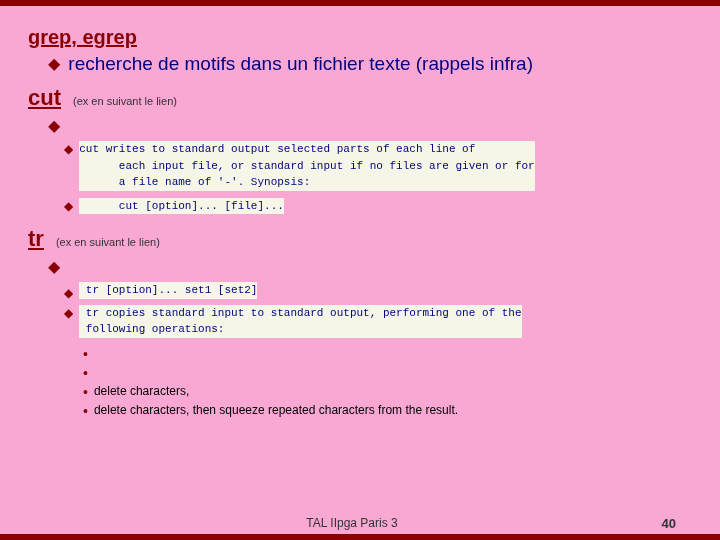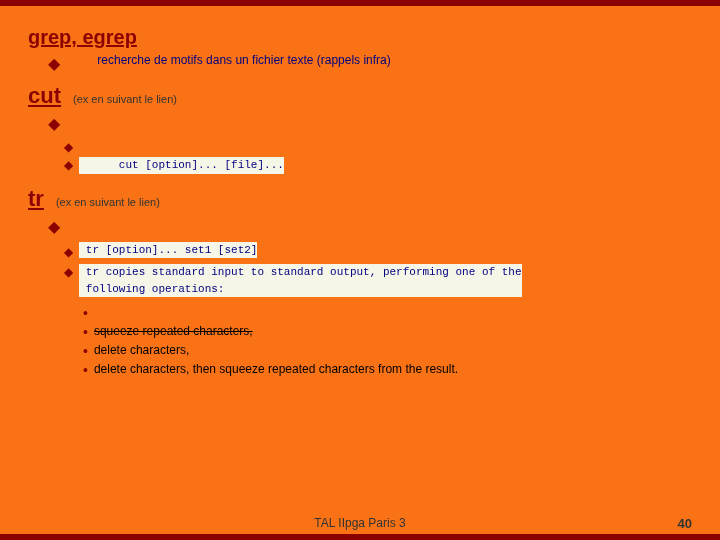--- a/index.html
+++ b/index.html
@@ -13,21 +13,21 @@
       height: 540px;
       background-color: #1a1a6e;
       font-family: Arial, sans-serif;
       overflow: hidden;
       position: relative;
     }
 
     .slide {
       width: 720px;
       height: 540px;
-      background-color: #f97316;
+      background-color: #f9a8d4;
       position: relative;
       padding: 18px 28px 14px 28px;
     }
 
     .top-border {
       position: absolute;
       top: 0;
       left: 0;
       right: 0;
       height: 6px;
@@ -65,24 +65,23 @@
 
     .bullet-diamond {
       color: #8b0000;
       font-size: 16px;
       margin-right: 8px;
       margin-top: 1px;
       flex-shrink: 0;
     }
 
     .bullet-text-large {
-      font-size: 12px;
+      font-size: 19px;
       color: #000080;
       font-weight: normal;
-      margin-left: 29px;
     }
 
     .section-cut {
       margin-bottom: 8px;
     }
 
     .section-header {
       display: flex;
       align-items: baseline;
       gap: 12px;
@@ -145,21 +144,21 @@
     }
 
     .strikethrough {
       text-decoration: line-through;
     }
 
     .footer {
       position: absolute;
       bottom: 10px;
       left: 0;
-      right: 0;
+      right: 16px;
       display: flex;
       justify-content: center;
       align-items: center;
       padding: 0 28px;
     }
 
     .footer-text {
       font-size: 12px;
       color: #333;
       text-align: center;
@@ -197,20 +196,23 @@
     <div class="section-header">
       <span class="section-title-main">cut</span>
       <span class="paren-text">(ex en suivant le lien)</span>
     </div>
     <div class="effectue-line">
       <span class="bullet-diamond">◆</span>
     </div>
 
     <div style="display:flex; align-items:flex-start; margin-left:36px; margin-bottom:3px;">
       <span class="bullet-diamond" style="font-size:12px; color:#8b0000; margin-right:6px; margin-top:1px; flex-shrink:0;">◆</span>
+      <pre class="code-block" style="margin-left:0;">cut writes to standard output selected parts of each line of
+      each input file, or standard input if no files are given or for
+      a file name of '-'. Synopsis:</pre>
     </div>
 
     <div style="display:flex; align-items:flex-start; margin-left:36px; margin-bottom:3px;">
       <span class="bullet-diamond" style="font-size:12px; color:#8b0000; margin-right:6px; flex-shrink:0;">◆</span>
       <pre class="code-block" style="margin-left:0;">      cut [option]... [file]...</pre>
     </div>
   </div>
 
   <div class="section-tr">
     <div class="section-header">
@@ -231,21 +233,20 @@
       <pre class="code-block" style="margin-left:0;"> tr copies standard input to standard output, performing one of the
  following operations:</pre>
     </div>
 
     <div class="bullet-list">
       <div class="bullet-list-item">
         <span class="bullet-dot">•</span>
       </div>
       <div class="bullet-list-item">
         <span class="bullet-dot">•</span>
-        <span class="strikethrough">squeeze repeated characters,</span>
       </div>
       <div class="bullet-list-item">
         <span class="bullet-dot">•</span>
         <span>delete characters,</span>
       </div>
       <div class="bullet-list-item">
         <span class="bullet-dot">•</span>
         <span>delete characters, then squeeze repeated characters from the result.</span>
       </div>
     </div>

